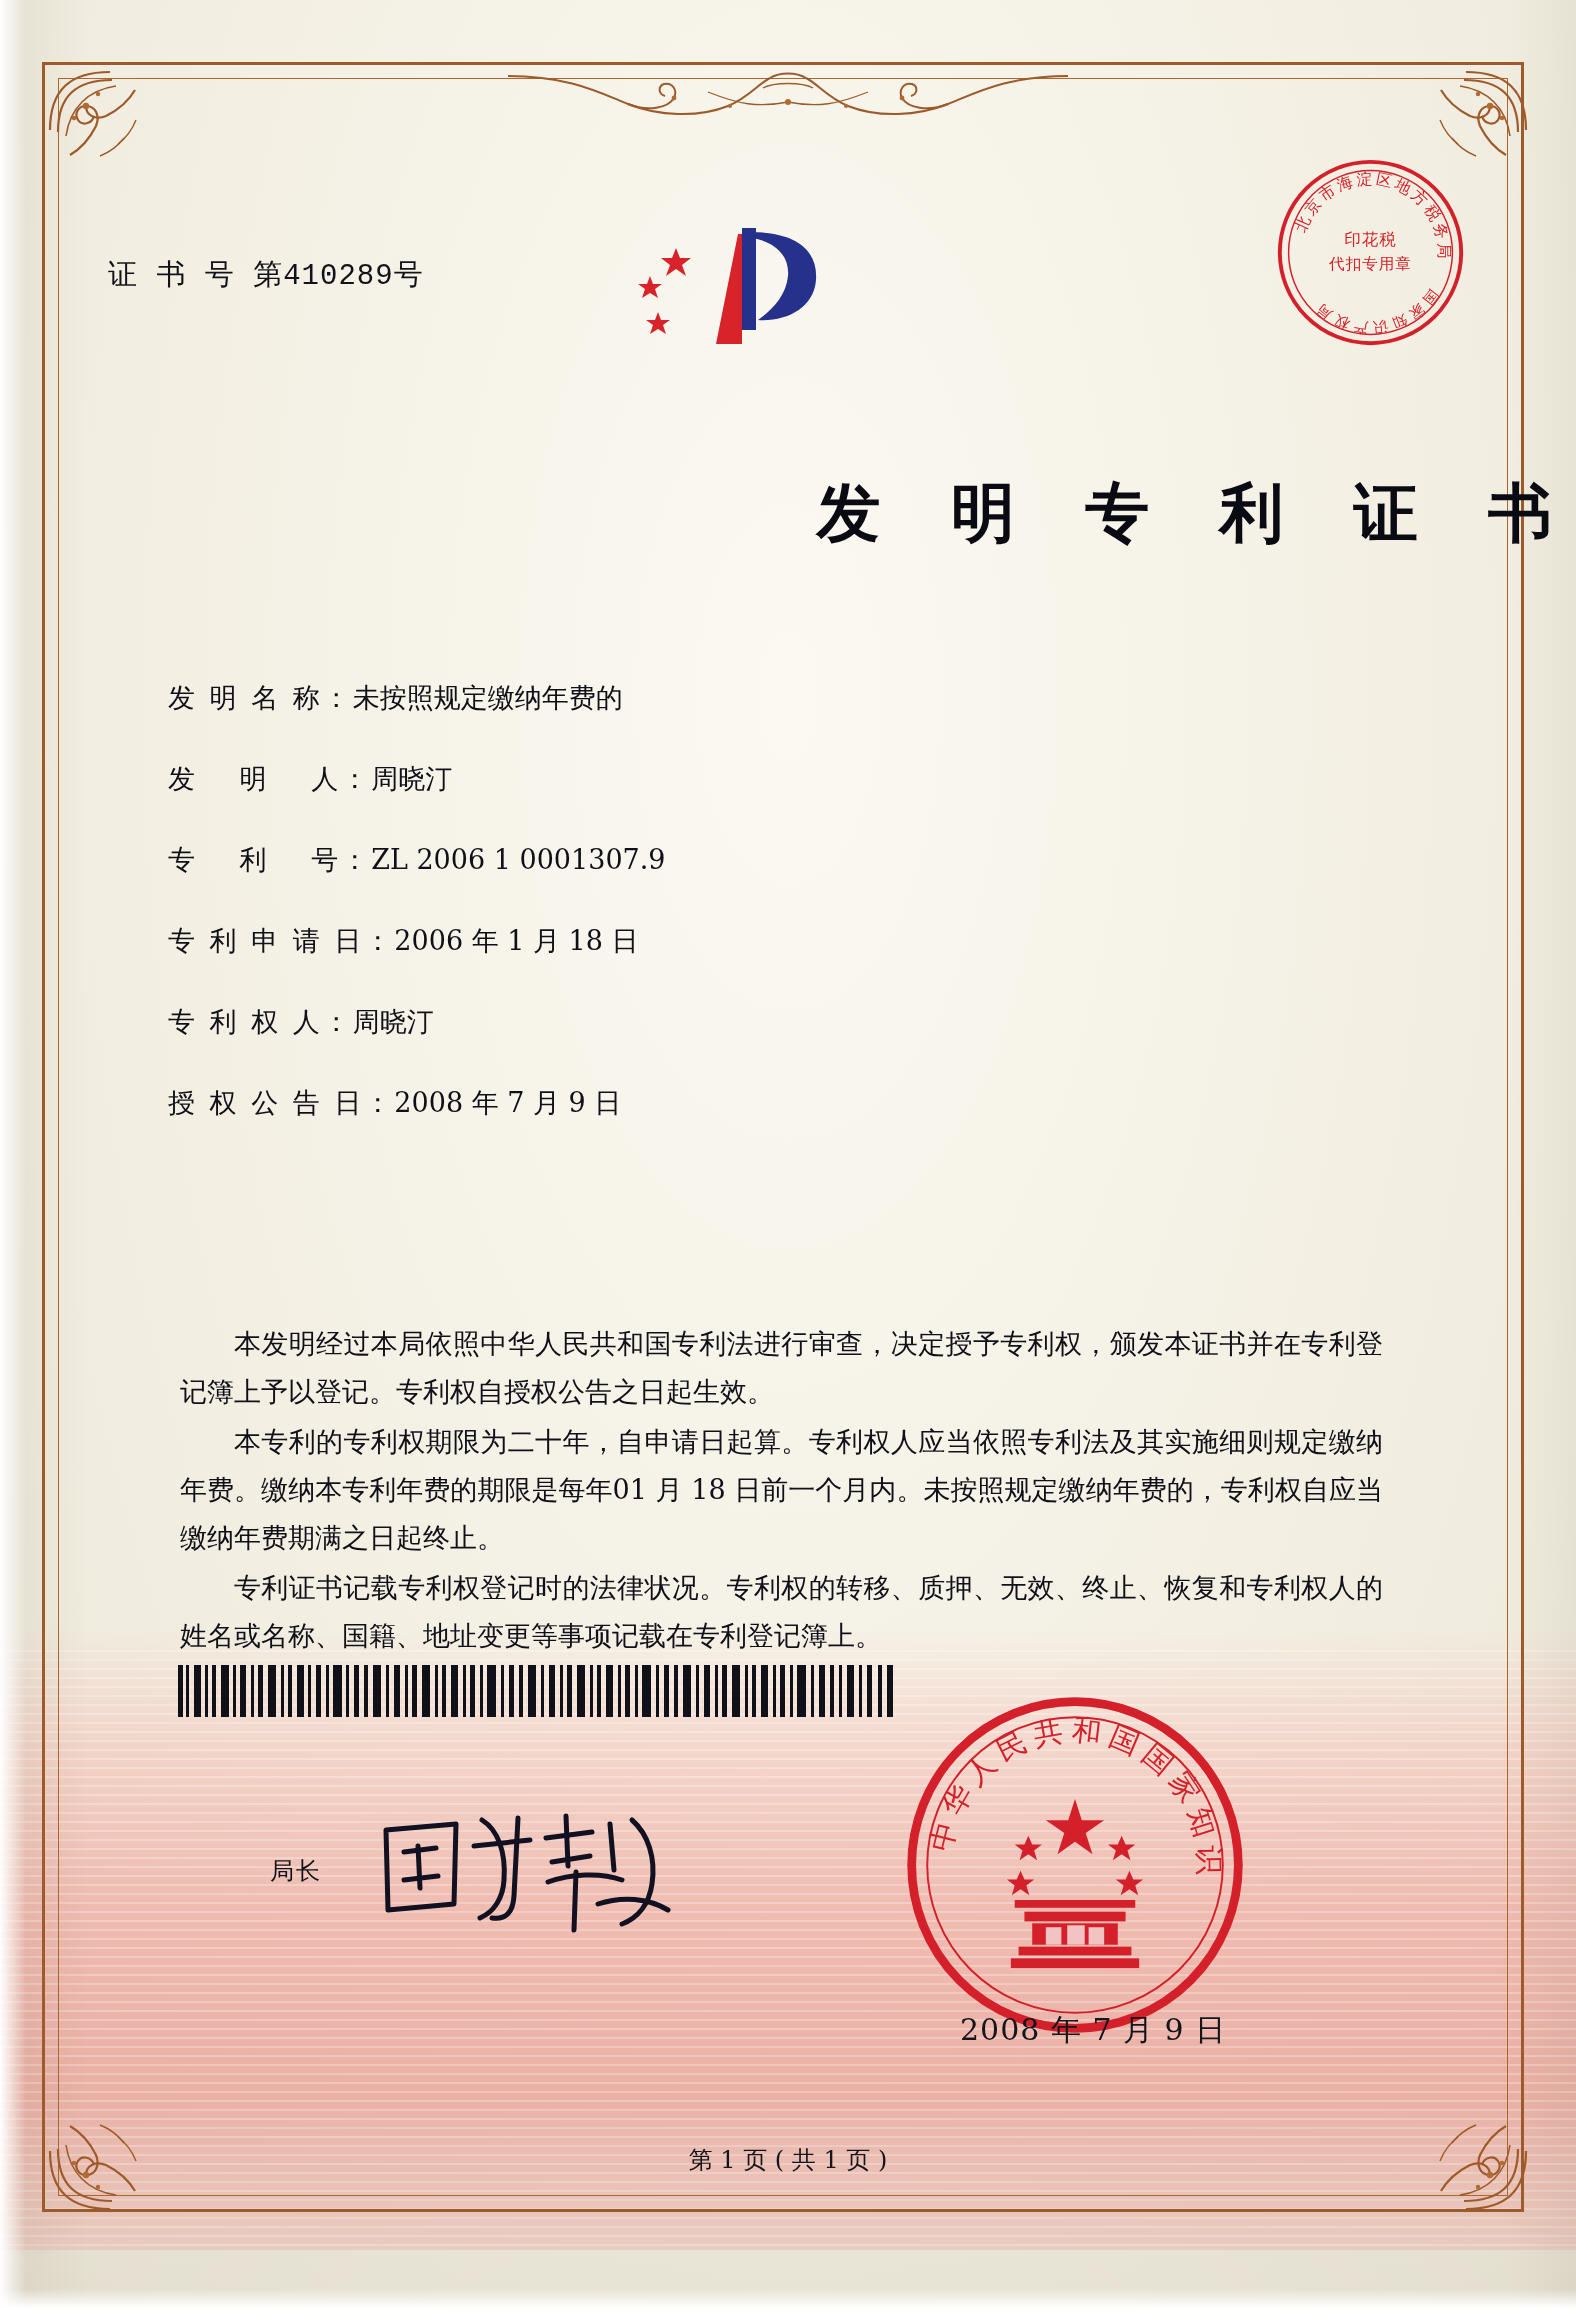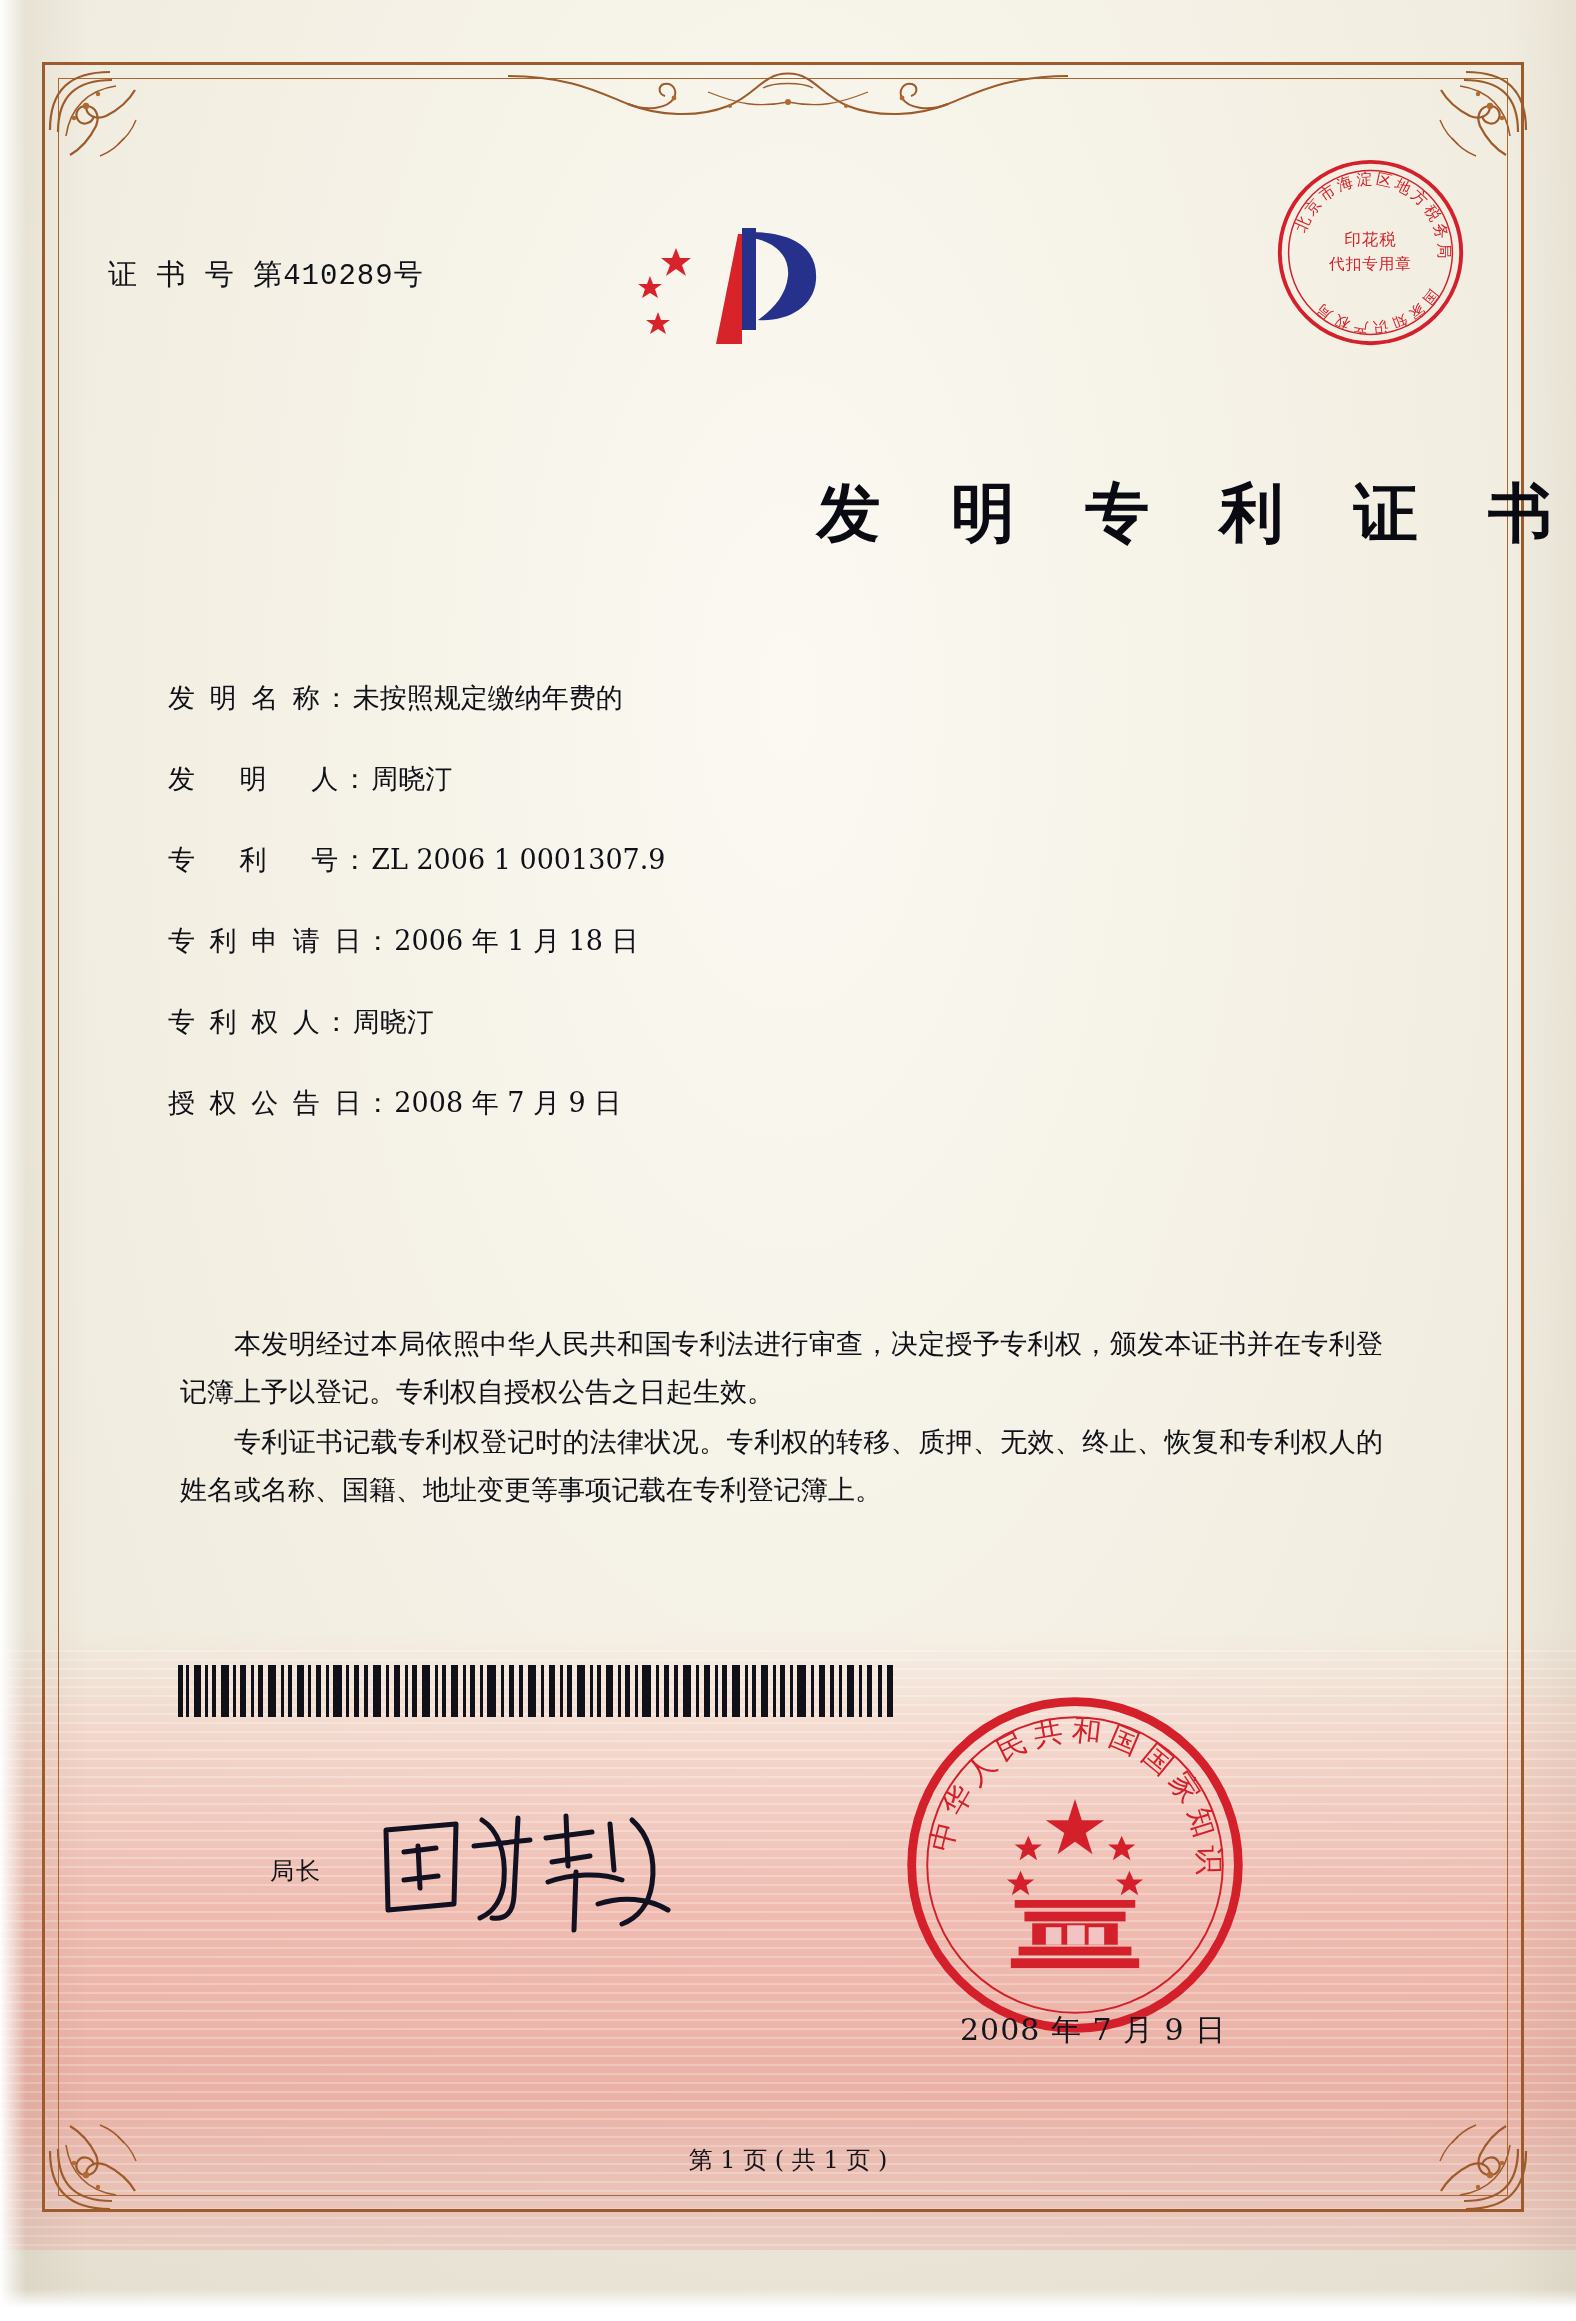--- a/index.html
+++ b/index.html
@@ -421,20 +421,21 @@
     <div class="field-row">
       <span class="field-label lbl-med">专 利 权 人：</span><span class="field-value">周晓汀</span>
     </div>
     <div class="field-row">
       <span class="field-label lbl-med">授 权 公 告 日：</span><span class="field-value">2008 年 7 月 9 日</span>
     </div>
   </div>
 
   <div class="body-text">
     <p>本发明经过本局依照中华人民共和国专利法进行审查，决定授予专利权，颁发本证书并在专利登记簿上予以登记。专利权自授权公告之日起生效。</p>
+    <p>本专利的专利权期限为二十年，自申请日起算。专利权人应当依照专利法及其实施细则规定缴纳年费。缴纳本专利年费的期限是每年01 月 18 日前一个月内。未按照规定缴纳年费的，专利权自应当缴纳年费期满之日起终止。</p>
     <p>专利证书记载专利权登记时的法律状况。专利权的转移、质押、无效、终止、恢复和专利权人的姓名或名称、国籍、地址变更等事项记载在专利登记簿上。</p>
   </div>
 
   <div class="barcode">
     <svg viewBox="0 0 720 52" preserveAspectRatio="none">
       <g fill="#101018">
         <rect x="0" y="0" width="5" height="52"></rect>
           <rect x="8" y="0" width="3" height="52"></rect>
         <rect x="16" y="0" width="7" height="52"></rect>
           <rect x="27" y="0" width="3" height="52"></rect>

